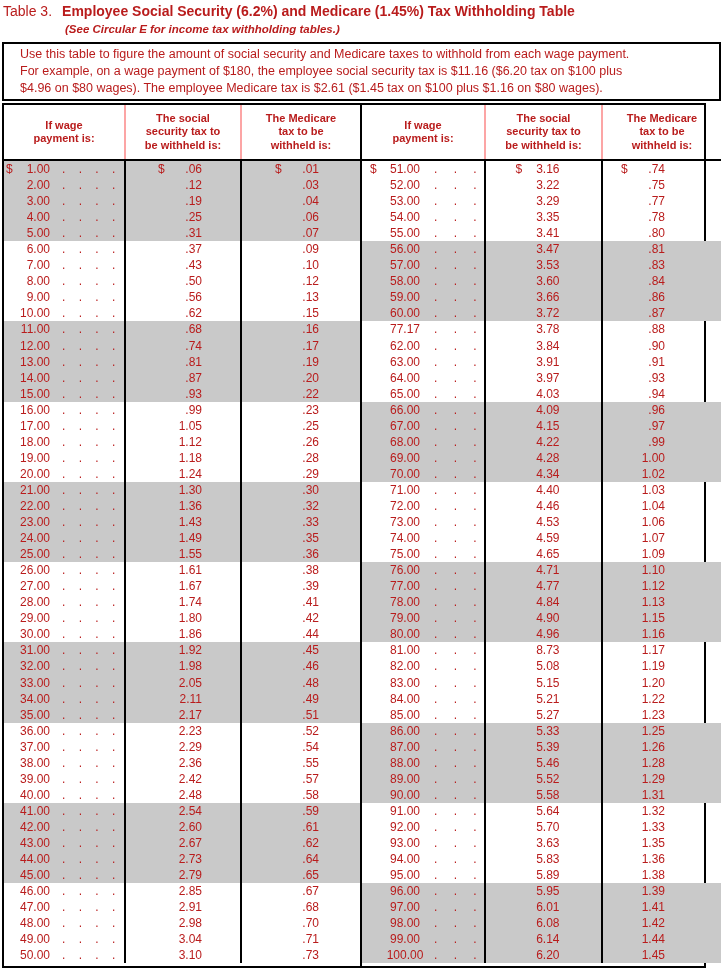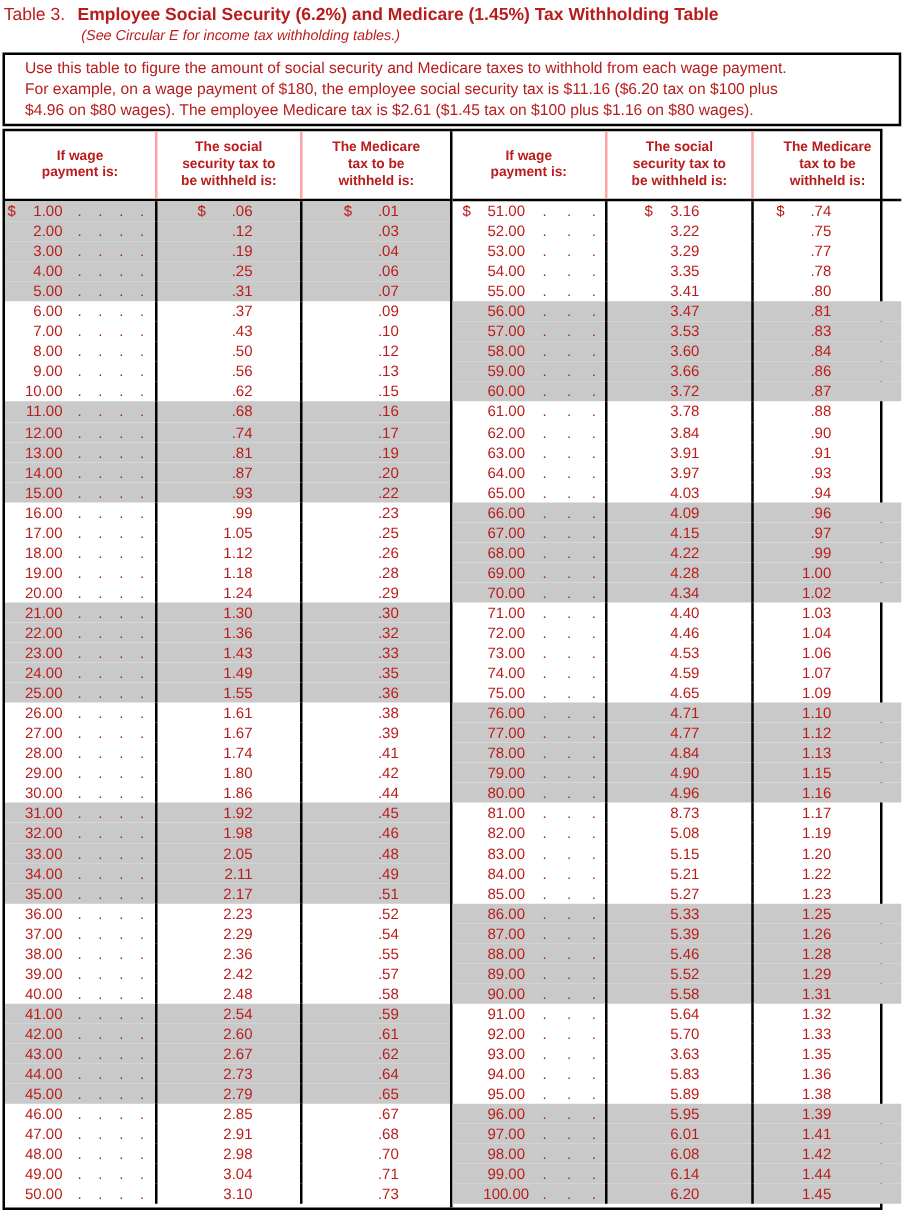--- a/index.html
+++ b/index.html
@@ -5,21 +5,21 @@
   html,body{margin:0;padding:0;background:#fff;}
   #screenshot{
     position:relative;width:725px;height:975px;overflow:hidden;
     background:#fff;color:#b91c1c;
     font-family:"Liberation Sans", sans-serif;
     -webkit-font-smoothing:none;
   }
   .title-row{margin:3px 0 0 3px;font-size:14px;line-height:17px;white-space:nowrap;}
   .title-prefix{font-weight:normal;margin-right:10px;}
   .title-main{font-weight:bold;}
-  .subtitle{margin:2px 0 0 65px;font-size:11.5px;line-height:15px;font-style:italic;}
+  .subtitle{margin:2px 0 0 65px;font-size:11.5px;line-height:15px;font-style:italic;font-weight:bold;}
   .instruction-box{
     box-sizing:border-box;margin:5px 0 0 2px;width:719px;
     border:2px solid #000;padding:2px 16px;
   }
   .instructions{margin:0;font-size:12.5px;line-height:17px;white-space:pre-line;}
 
   .tax-table{
     box-sizing:border-box;margin:2px 0 0 2px;width:704px;height:865px;
     border:2px solid #000;display:flex;background:#fff;
   }
@@ -1255,21 +1255,21 @@
             <div class="cell tax c3 med">
               <div class="vgroup">
                 <span class="cur"></span>
                 <span class="val">.87</span>
               </div>
             </div>
           </div>
           <div class="trow">
             <div class="cell wage c1">
               <span class="cur"></span>
-              <span class="num">61.00</span>
+              <span class="num">77.17</span>
               <span class="dots">. . .</span>
             </div>
             <div class="cell tax c2">
               <div class="vgroup">
                 <span class="cur"></span>
                 <span class="val">3.78</span>
               </div>
             </div>
             <div class="cell tax c3 med">
               <div class="vgroup">

